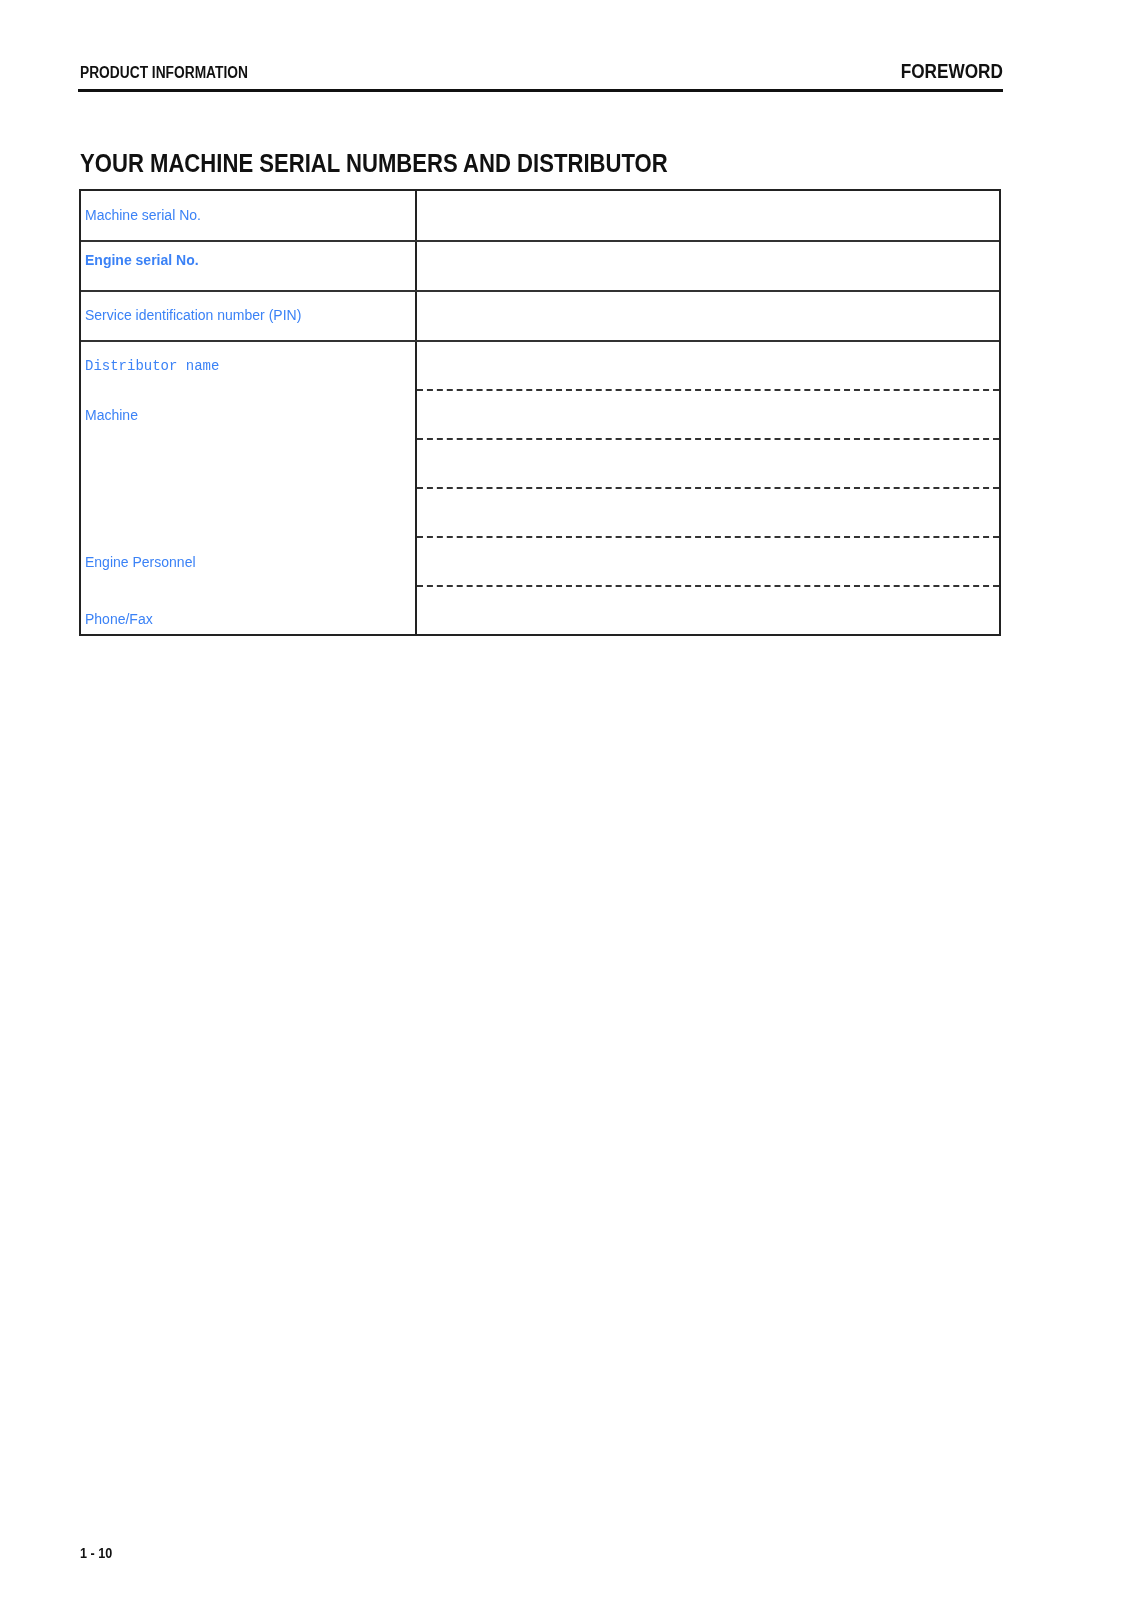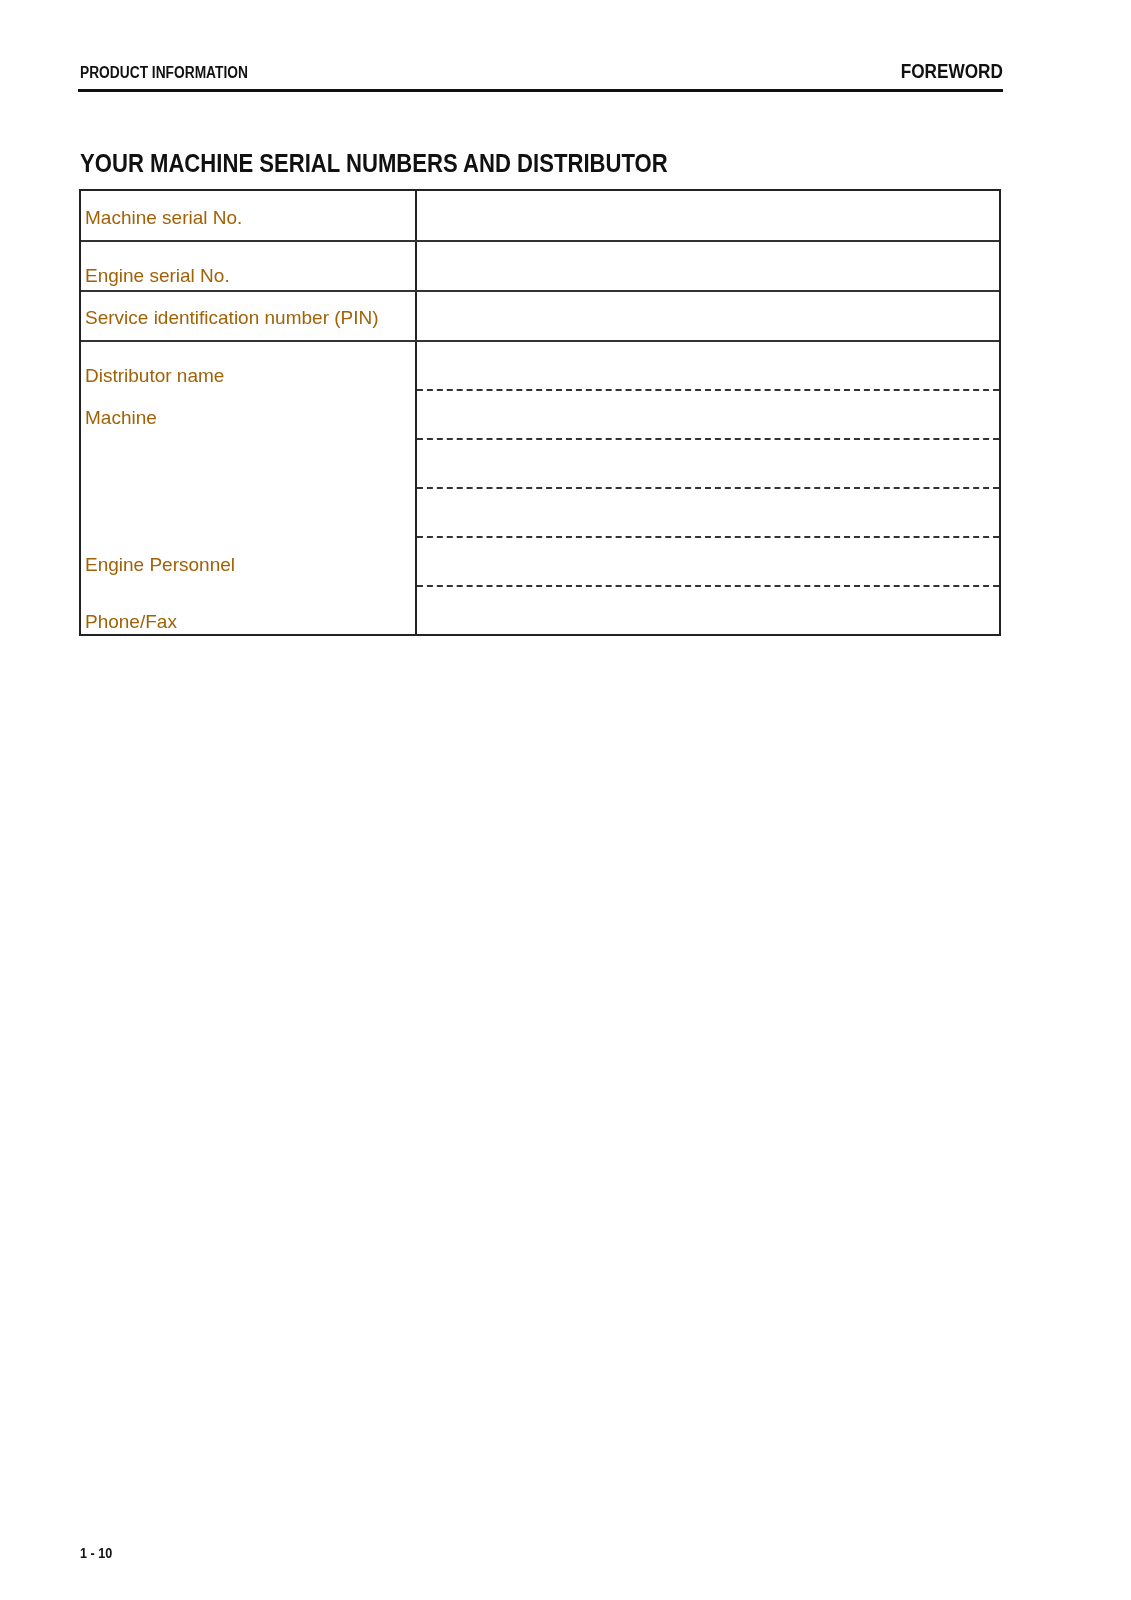--- a/index.html
+++ b/index.html
@@ -5,49 +5,49 @@
   html, body { margin:0; padding:0; background:#fff; }
   body { width:1131px; height:1600px; position:relative; font-family:"Liberation Sans", sans-serif; color:#111; overflow:hidden; }
   .hdr-left { position:absolute; left:80px; top:64px; font-size:16px; font-weight:bold; transform:scaleX(0.86); transform-origin:left; letter-spacing:0; }
   .hdr-right { position:absolute; right:128px; top:60px; font-size:20px; font-weight:bold; transform:scaleX(0.86); transform-origin:right; }
   .hdr-rule { position:absolute; left:78px; top:89px; width:925px; height:3px; background:#111; }
   .title { position:absolute; left:80px; top:148px; font-size:26px; font-weight:bold; transform:scaleX(0.85); transform-origin:left; white-space:nowrap; }
   .tbl { position:absolute; left:79px; top:189px; width:922px; height:447px; border:2px solid #222; box-sizing:border-box; }
   .vdiv { position:absolute; left:334px; top:0; bottom:0; width:2px; background:#222; }
   .hline { position:absolute; left:0; right:0; height:2px; background:#333; }
   .dline { position:absolute; left:336px; right:0; height:0; border-top:2px dashed #333; }
-  .lbl { position:absolute; left:4px; font-size:19px; color:#a16207; white-space:nowrap; }
+  .lbl { position:absolute; left:4px; font-size:14px; color:#3b82f6; white-space:nowrap; }
   .cell { position:absolute; left:336px; right:0; }
   .pageno { position:absolute; left:80px; top:1545px; font-size:14px; font-weight:bold; transform:scaleX(0.9); transform-origin:left; }
 </style>
 </head>
 <body>
 
 <div class="hdr-left">PRODUCT INFORMATION</div>
 <div class="hdr-right">FOREWORD</div>
 <div class="hdr-rule"></div>
 
 <div class="title">YOUR MACHINE SERIAL NUMBERS AND DISTRIBUTOR</div>
 
 <div class="tbl">
   <div class="vdiv"></div>
 
   <div class="lbl" style="top:16px;">Machine serial No.</div>
   <div class="cell" style="top:0;height:49px;"></div>
   <div class="hline" style="top:49px;"></div>
 
-  <div class="lbl" style="top:74px;">Engine serial No.</div>
+  <div class="lbl" style="top:61px;font-weight:bold;">Engine serial No.</div>
   <div class="cell" style="top:51px;height:48px;"></div>
   <div class="hline" style="top:99px;"></div>
 
   <div class="lbl" style="top:116px;">Service identification number (PIN)</div>
   <div class="cell" style="top:101px;height:48px;"></div>
   <div class="hline" style="top:149px;"></div>
 
-  <div class="lbl" style="top:174px;">Distributor name</div>
+  <div class="lbl" style="top:167px;font-family:Liberation Mono, monospace;">Distributor name</div>
   <div class="lbl" style="top:216px;">Machine</div>
   <div class="lbl" style="top:363px;">Engine Personnel</div>
   <div class="lbl" style="top:413px;margin-top:7px;">Phone/Fax</div>
 
   <div class="cell" style="top:151px;height:47px;"></div>
   <div class="dline" style="top:198px;"></div>
   <div class="cell" style="top:200px;height:47px;"></div>
   <div class="dline" style="top:247px;"></div>
   <div class="cell" style="top:249px;height:47px;"></div>
   <div class="dline" style="top:296px;"></div>

